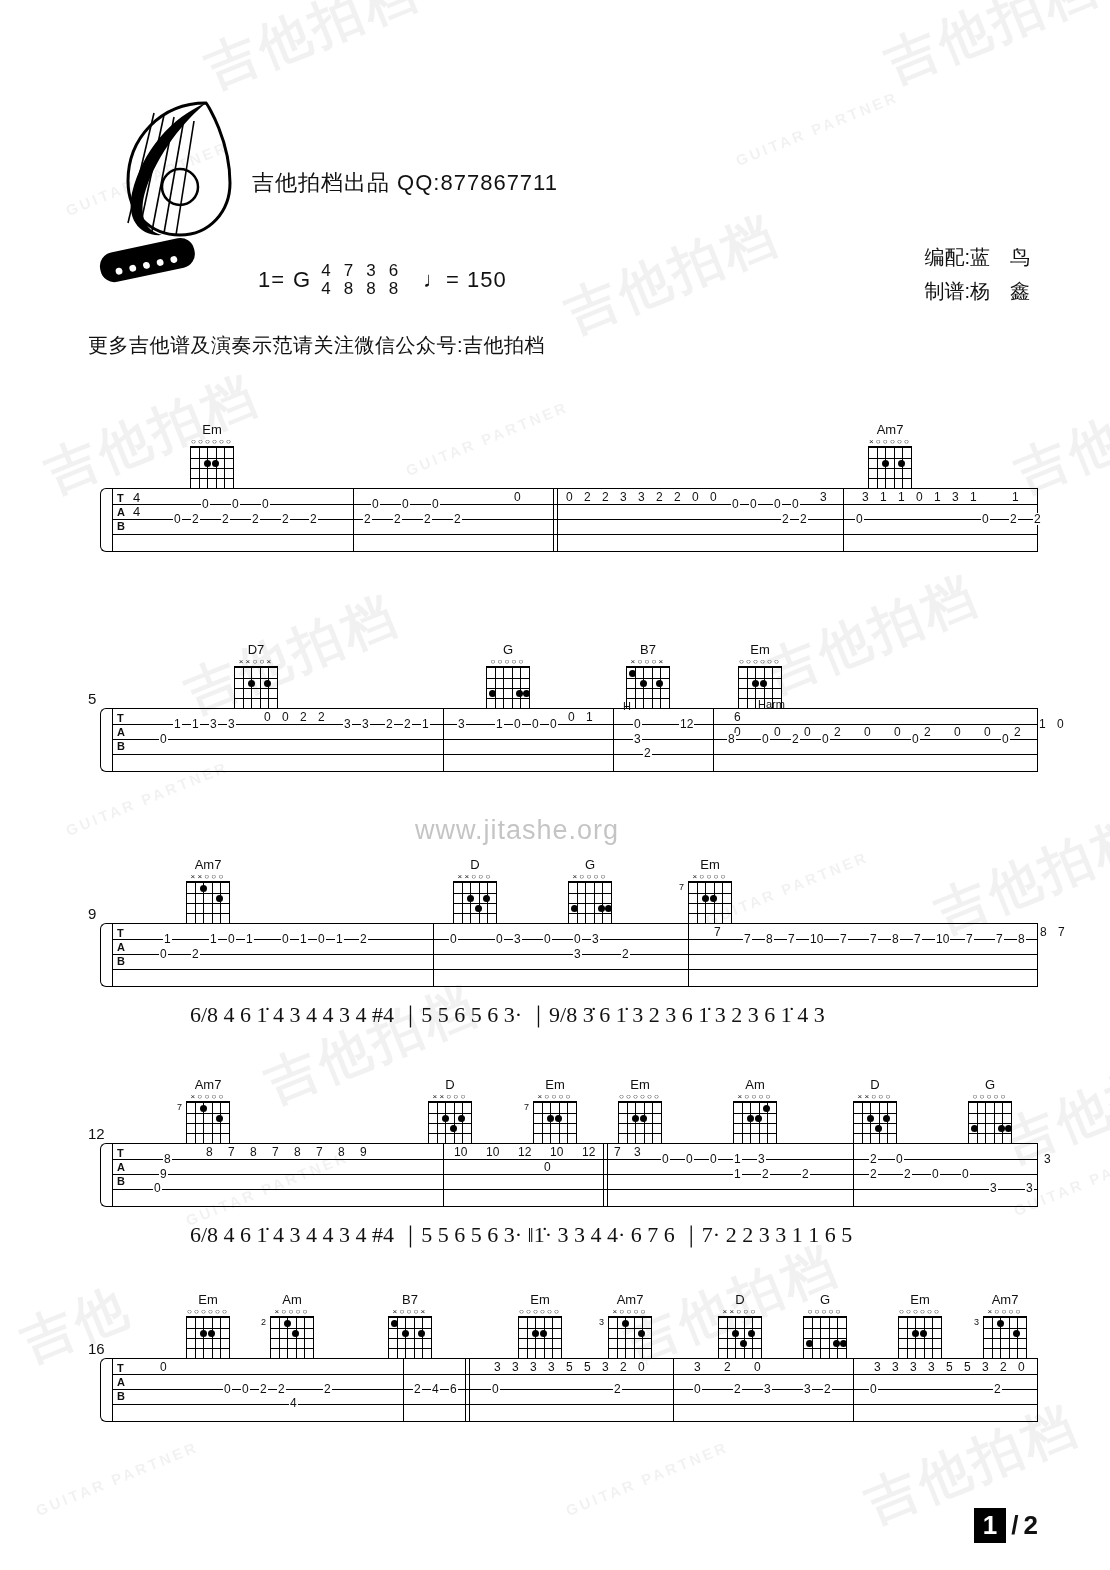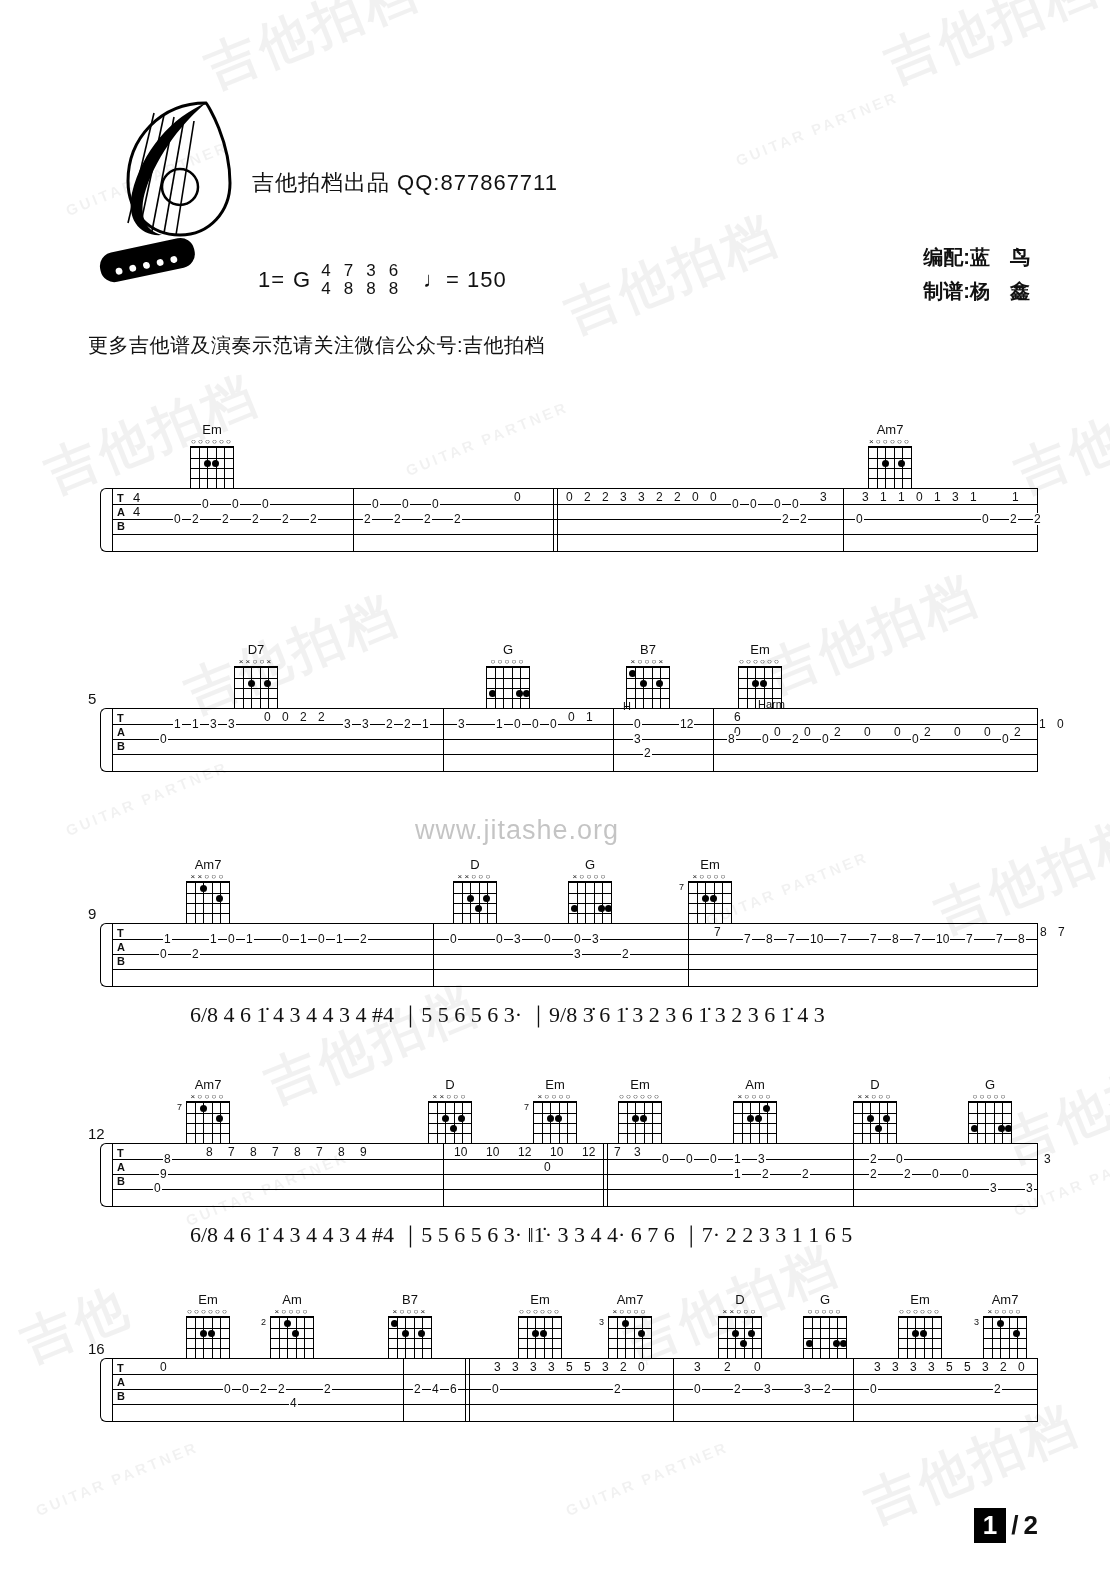--- a/index.html
+++ b/index.html
@@ -42,21 +42,21 @@
     position:absolute;left:250px;top:100px;
     font-size:40px;font-weight:bold;letter-spacing:2px;
   }
   .title-sub{font-size:24px;font-weight:normal;}
   .byline{
     position:absolute;left:252px;top:168px;
     font-size:22px;letter-spacing:1px;
   }
   .credits{
     position:absolute;right:80px;top:240px;
-    text-align:left;font-size:20px;line-height:34px;font-weight:bold;
+    text-align:left;font-size:20px;line-height:34px;
   }
   .keyline{
     position:absolute;left:258px;top:262px;
     font-size:22px;letter-spacing:1px;
     display:flex;align-items:center;gap:8px;
   }
   .frac{display:inline-flex;flex-direction:column;align-items:center;line-height:1.05;font-size:17px;margin:0 2px;}
   .notice{
     position:absolute;left:88px;top:332px;
     font-size:20px;letter-spacing:0.5px;

